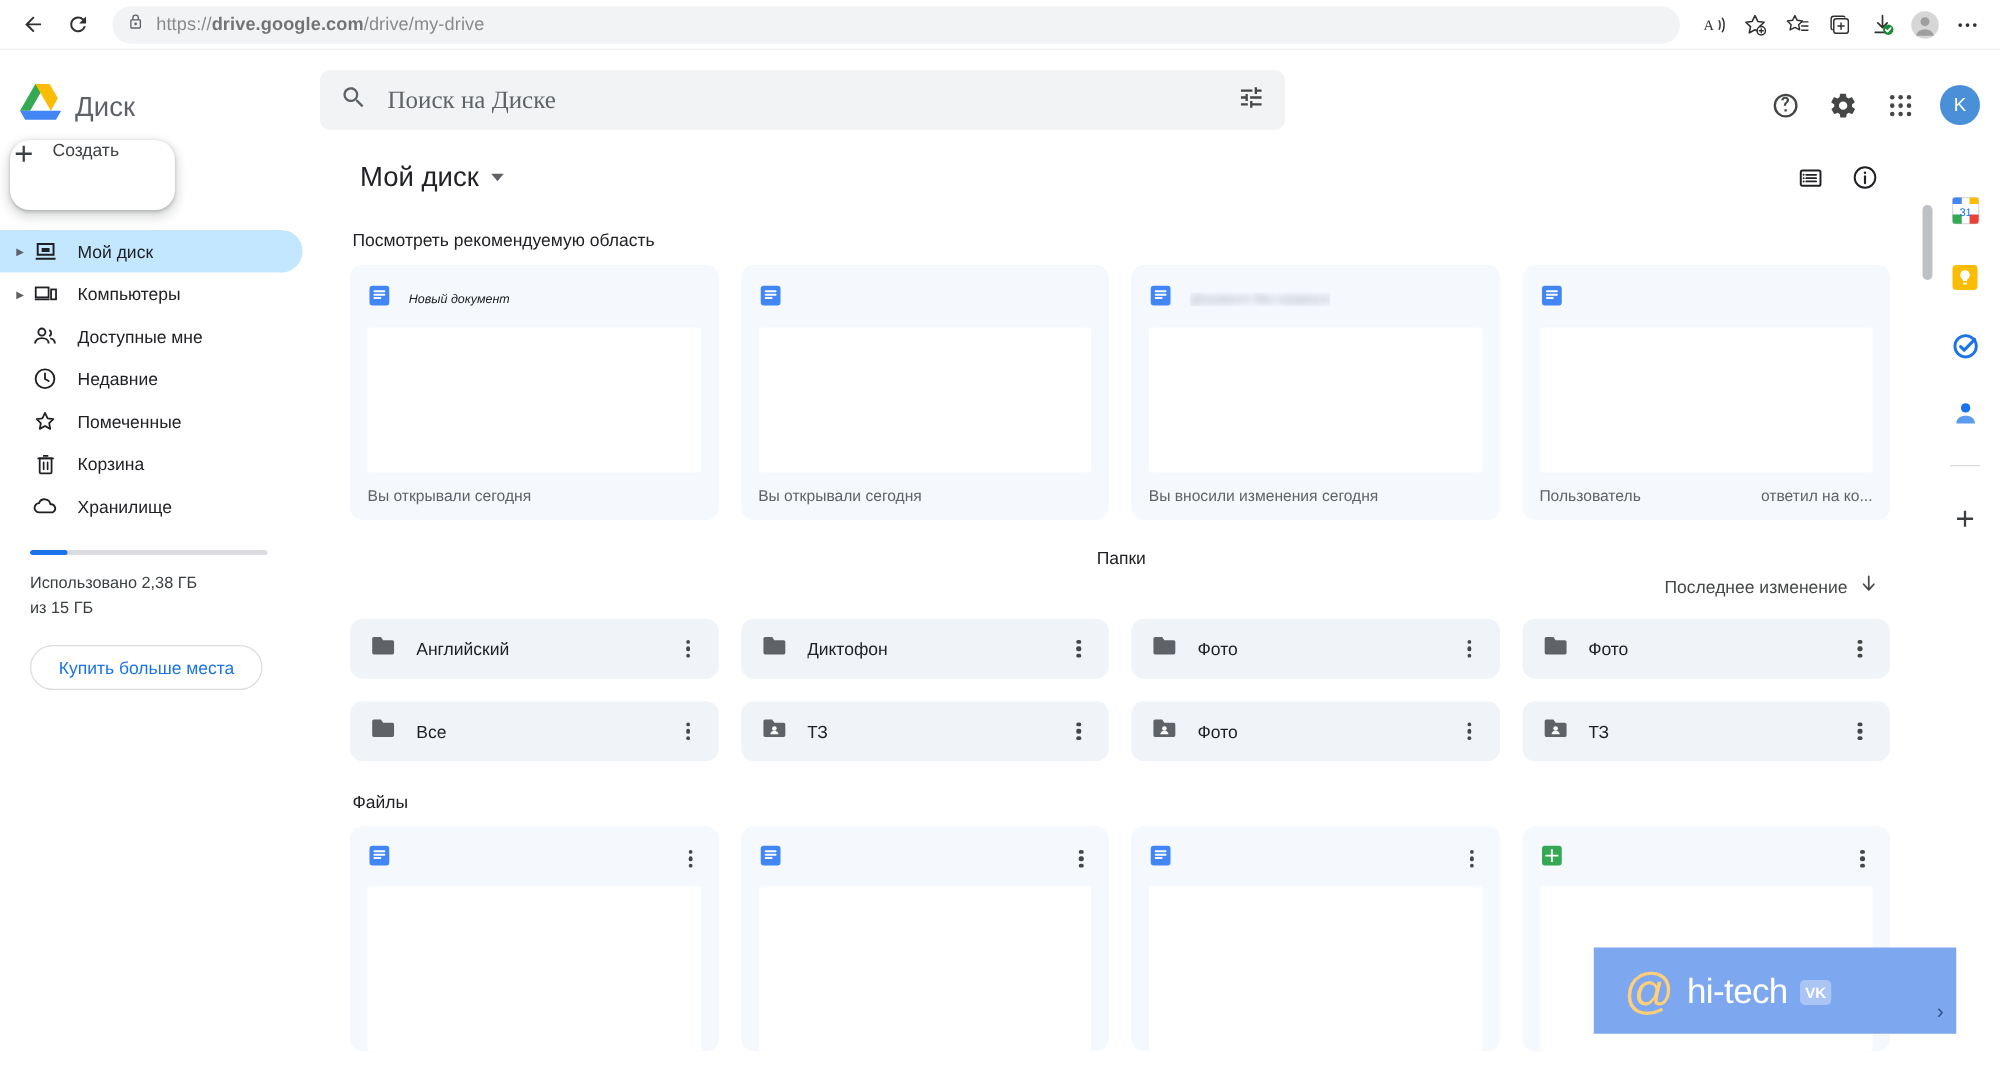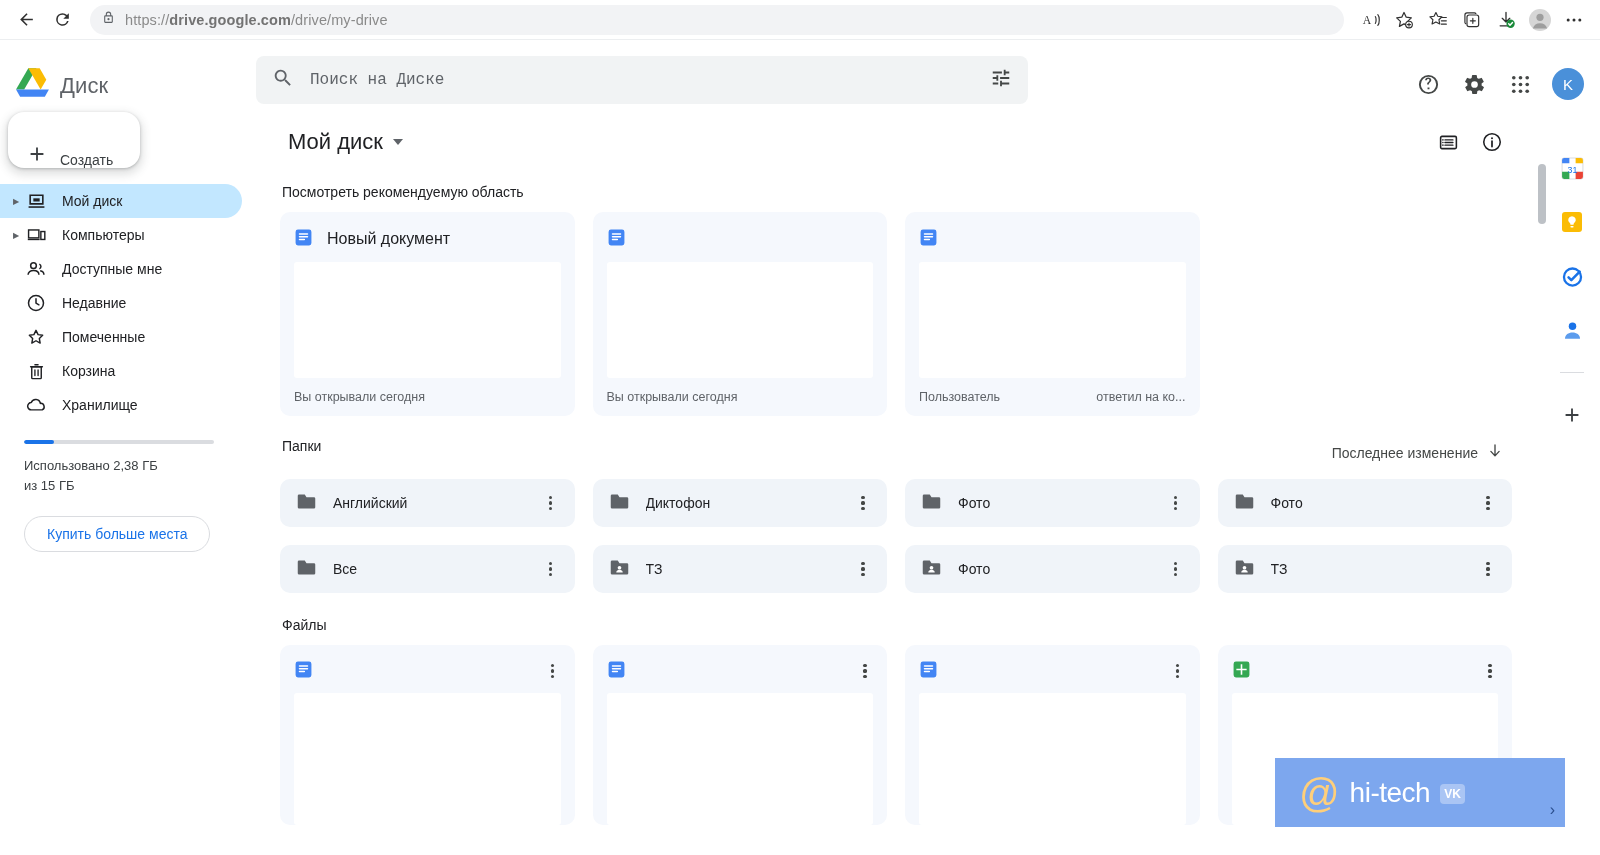--- a/index.html
+++ b/index.html
@@ -80,22 +80,22 @@
     border-radius: 8px;
     display: flex;
     align-items: center;
     padding: 0 16px;
     gap: 16px;
     cursor: text;
   }
   .search-input {
     flex: 1;
     border: none; outline: none; background: transparent;
-    font-size: 16px;
-    font-family: Liberation Mono, monospace;
+    font-size: 20px;
+    font-family: Liberation Serif, serif;
     color: #be185d;
   }
   .search-input::placeholder { color: #5f6368; }
   .header-right {
     margin-left: auto;
     display: flex;
     align-items: center;
     gap: 6px;
   }
   .hdr-icon {
@@ -126,23 +126,22 @@
     background: #ffffff;
   }
   .create-btn {
     margin: 8px 0 16px 8px;
     width: 132px;
     height: 56px;
     border-radius: 16px;
     background: #ffffff;
     box-shadow: 0 1px 3px rgba(60,64,67,.3), 0 4px 8px 3px rgba(60,64,67,.15);
     display: flex;
-    align-items: flex-end;
+    align-items: flex-start;
     gap: 12px;
-    padding-left: 18px;
     cursor: pointer;
     border: none;
     font-family: "Liberation Sans", sans-serif;
   }
   .create-label { font-size: 14px; color: #3c4043; }
   .nav-list { padding-right: 14px; }
   .nav-item {
     height: 34px;
     display: flex;
     align-items: center;
@@ -225,21 +224,21 @@
     width: 40px; height: 40px; border-radius: 50%;
     display: flex; align-items: center; justify-content: center;
     cursor: pointer;
   }
 
   .section-label {
     font-size: 14px;
     color: #202124;
     margin: 12px 0 12px 2px;
   }
-  .section-head { display: flex; align-items: flex-start; margin: 22px 0 12px 2px; }
+  .section-head { display: flex; align-items: center; margin: 22px 0 12px 2px; flex-direction: column; }
   .sort-ctl {
     margin-left: auto;
     display: flex; align-items: center; gap: 8px;
     font-size: 14px; color: #444746;
     cursor: pointer;
     padding: 4px 8px; border-radius: 6px;
   }
 
   
   .cards-row { display: grid; grid-template-columns: repeat(4, 1fr); gap: 18px; }
@@ -248,22 +247,22 @@
     border-radius: 10px;
     height: 204px;
     padding: 14px 14px 0 14px;
     display: flex;
     flex-direction: column;
     cursor: pointer;
     overflow: hidden;
   }
   .sug-head { display: flex; align-items: center; gap: 14px; height: 26px; }
   .sug-title {
-    font-size: 16px; color: #202124;
-    white-space: nowrap; overflow: hidden; text-overflow: ellipsis;
+    font-size: 10px; color: #202124;
+    white-space: nowrap; overflow: hidden; text-overflow: ellipsis; font-style: italic;
   }
   .sug-title.blurred { color: transparent; text-shadow: 0 0 6px rgba(90,96,110,.55); }
   .sug-thumb {
     flex: 1;
     background: #ffffff;
     border-radius: 3px;
     margin-top: 10px;
   }
   .sug-foot {
     height: 38px;
@@ -667,20 +666,35 @@
                 </svg>
             </span>
             <span class="sug-title"></span>
           </div>
           <div class="sug-thumb"></div>
           <div class="sug-foot">
             <span>Вы открывали сегодня</span>
           </div>
         </div>
 
+        <div class="sug-card">
+          <div class="sug-head">
+            <span>
+              <svg width="19" height="19" viewBox="0 0 24 24">
+                  <rect x="2" y="2" width="20" height="20" rx="3" fill="#4285f4"></rect>
+                  <path d="M7 7.5h10M7 11h10M7 14.5h6" stroke="#fff" stroke-width="2" stroke-linecap="round"></path>
+                </svg>
+            </span>
+            <span class="sug-title blurred">Документ без названия</span>
+          </div>
+          <div class="sug-thumb"></div>
+          <div class="sug-foot">
+            <span>Вы вносили изменения сегодня</span>
+          </div>
+        </div>
 
         <div class="sug-card">
           <div class="sug-head">
             <span>
               <svg width="19" height="19" viewBox="0 0 24 24">
                   <rect x="2" y="2" width="20" height="20" rx="3" fill="#4285f4"></rect>
                   <path d="M7 7.5h10M7 11h10M7 14.5h6" stroke="#fff" stroke-width="2" stroke-linecap="round"></path>
                 </svg>
             </span>
             <span class="sug-title"></span>

